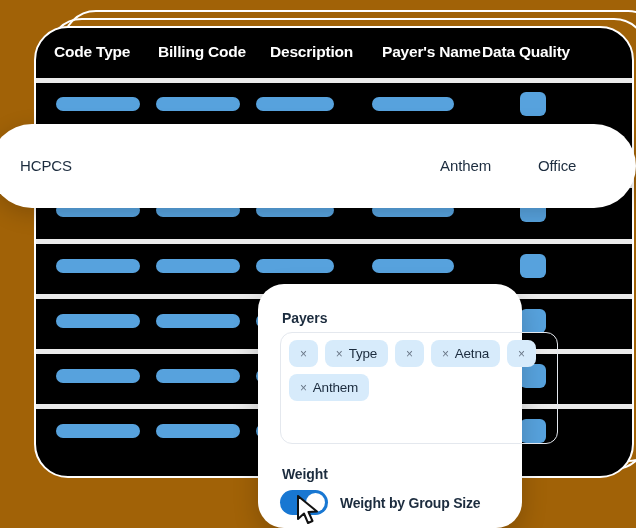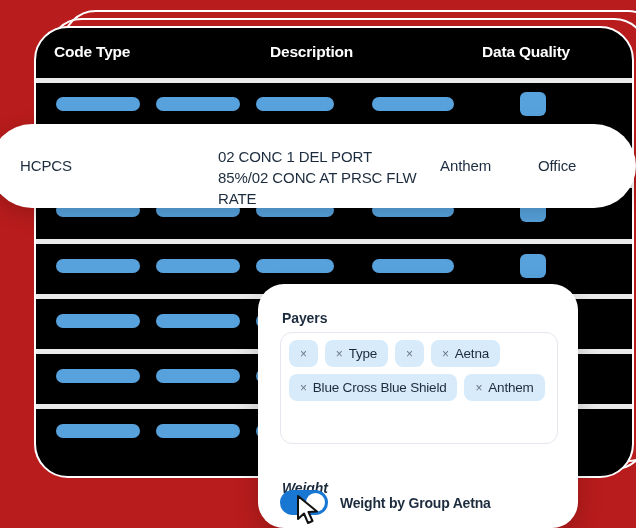--- a/index.html
+++ b/index.html
@@ -9,21 +9,21 @@
     height: 528px;
     background: #000000;
     overflow: hidden;
     font-family: "Liberation Sans", sans-serif;
   }
 
   #stage {
     position: relative;
     width: 636px;
     height: 528px;
-    background: #b91c1c;
+    background: #a16207;
   }
 
   
   .frame {
     position: absolute;
     border: 2px solid #ffffff;
     border-radius: 34px;
     background: transparent;
   }
   .frame-back   { left: 62px;  top: 10px; width: 600px; height: 452px; }
@@ -130,36 +130,36 @@
     display: flex;
     align-items: center;
     justify-content: center;
   }
 
   
   .panel {
     position: absolute;
     left: 258px;
     top: 284px;
-    width: 320px;
+    width: 264px;
     height: 244px;
     background: #ffffff;
     border-radius: 26px;
     box-shadow: 0 8px 26px rgba(0,0,0,0.20);
     z-index: 6;
   }
   .panel-label {
     position: absolute;
     color: #1c2c3e;
     font-size: 14px;
     font-weight: bold;
     letter-spacing: -0.1px;
   }
   .lbl-payers { left: 24px; top: 26px; }
-  .lbl-weight { left: 24px; top: 196px; font-style: italic; }
+  .lbl-weight { left: 24px; top: 182px; }
 
   .chipbox {
     position: absolute;
     left: 22px;
     top: 48px;
     width: 278px;
     height: 112px;
     border: 1px solid #e4e8ee;
     border-radius: 12px;
     padding: 7px 8px;
@@ -231,21 +231,23 @@
 <div id="stage">
 
   <div class="frame frame-back"></div>
   <div class="frame frame-mid"></div>
   <div class="frame frame-front"></div>
 
   <div class="table">
 
     <div class="thead">
       <span class="th col-1">Code Type</span>
+      <span class="th col-2">Billing Code</span>
       <span class="th col-3">Description</span>
+      <span class="th col-4">Payer's Name</span>
       <span class="th col-5">Data Quality</span>
     </div>
 
     <div class="divider" style="top:52px"></div>
 
     <div class="skrow" style="top:57px">
       <span class="sk sk-1"></span>
       <span class="sk sk-2"></span>
       <span class="sk sk-3"></span>
       <span class="sk sk-4"></span>
@@ -299,21 +301,20 @@
       <span class="sk sk-2"></span>
       <span class="sk sk-3"></span>
       <span class="sk sk-4"></span>
       <span class="sk sk-5"></span>
     </div>
 
   </div>
 
   <div class="hl-row">
     <span class="hl-cell hl-code">HCPCS</span>
-    <span class="hl-cell hl-desc">02 CONC 1 DEL PORT 85%/02 CONC AT PRSC FLW RATE</span>
     <span class="hl-cell hl-payer">Anthem</span>
     <span class="hl-cell hl-dq">Office</span>
   </div>
 
   <div class="panel">
 
     <span class="panel-label lbl-payers">Payers</span>
 
     <div class="chipbox">
       <span class="chip">
@@ -325,34 +326,33 @@
       </span>
       <span class="chip">
         <span class="chip-x">×</span>
       </span>
       <span class="chip">
         <span class="chip-x">×</span>
         <span>Aetna</span>
       </span>
       <span class="chip">
         <span class="chip-x">×</span>
-        <span>Blue Cross Blue Shield</span>
       </span>
       <span class="chip">
         <span class="chip-x">×</span>
         <span>Anthem</span>
       </span>
     </div>
 
     <span class="panel-label lbl-weight">Weight</span>
 
     <div class="toggle">
       <span class="knob"></span>
     </div>
-    <span class="toggle-label">Weight by Group Aetna</span>
+    <span class="toggle-label">Weight by Group Size</span>
 
   </div>
 
   <svg class="cursor" width="26" height="32" viewBox="0 0 26 32">
     <path d="M2 1 L2 24 L8 18.5 L12 28 L16.5 26 L12.5 17 L21 16.5 Z" fill="#ffffff" stroke="#111111" stroke-width="2" stroke-linejoin="round"></path>
   </svg>
 
 </div>
 
 </body></html>

